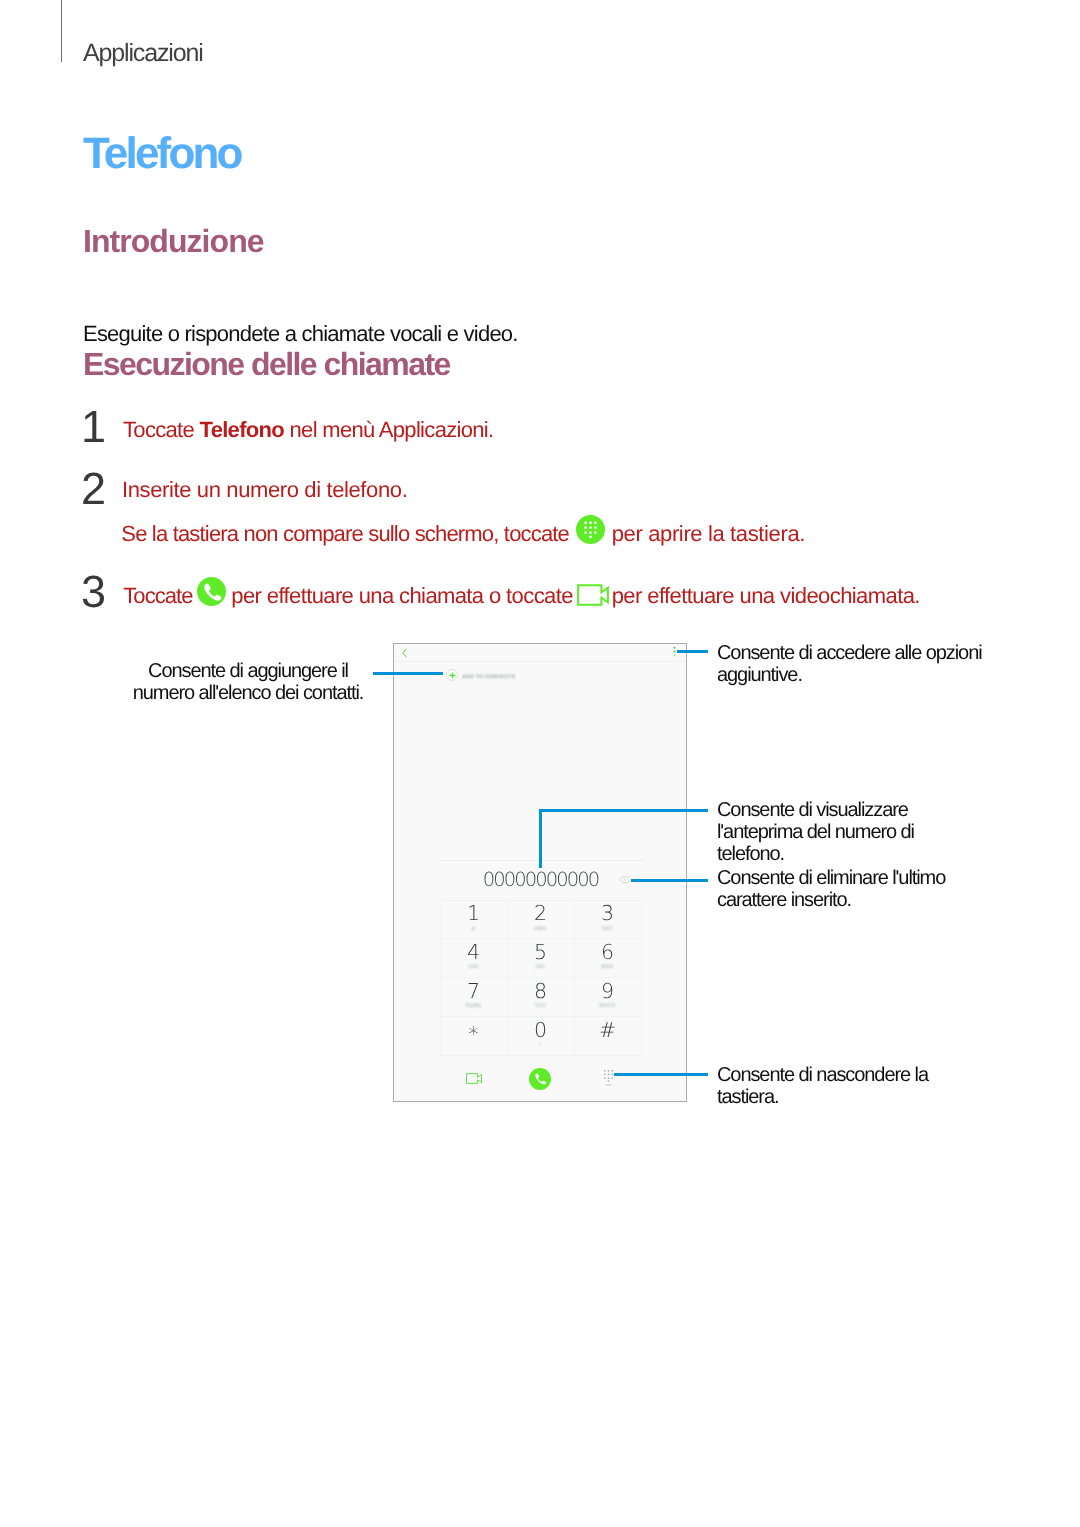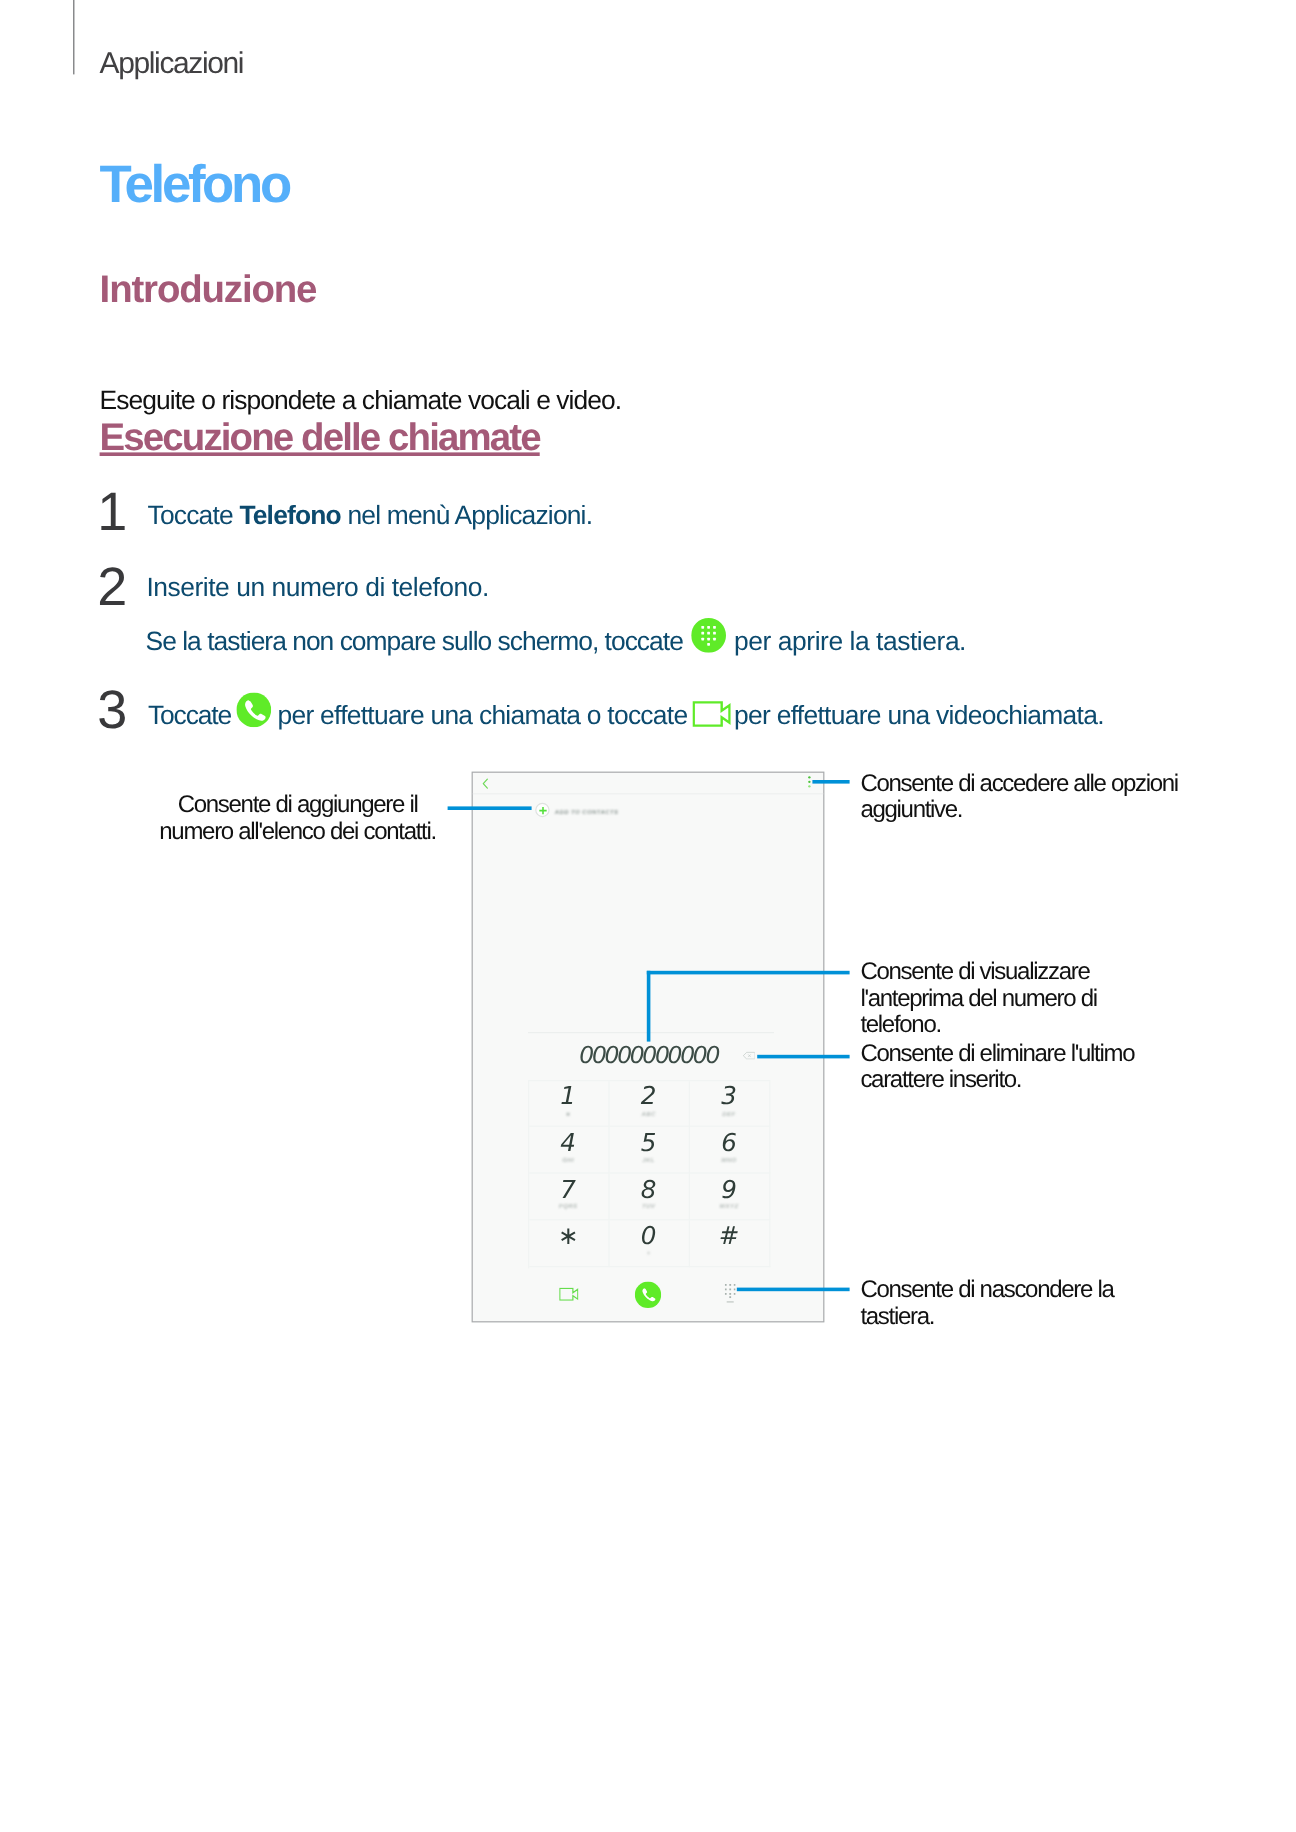--- a/index.html
+++ b/index.html
@@ -13,48 +13,48 @@
   #hdr-rule{position:absolute;left:61px;top:0;width:1px;height:62px;background:#6d6e71;}
   #hdr-text{position:absolute;left:83px;top:41px;font-size:25px;color:#414042;
             letter-spacing:-1.15px;line-height:1;white-space:nowrap;}
 
   
   #h1{position:absolute;left:83px;top:132px;font-size:44px;font-weight:bold;color:#55affa;
       letter-spacing:-2.8px;line-height:1;white-space:nowrap;}
   .h2{position:absolute;left:83px;font-size:32px;font-weight:bold;color:#a45a78;
       letter-spacing:-1.55px;line-height:1;white-space:nowrap;}
   #h2a{top:225px;letter-spacing:-0.95px;}
-  #h2b{top:348px;text-decoration:underline;}
+  #h2b{top:348px;}
 
   
   .para{position:absolute;font-size:22px;color:#111111;letter-spacing:-0.78px;
         line-height:1;white-space:nowrap;}
   #p1{left:83px;top:281px;margin-top:42px;}
 
   .stepnum{position:absolute;font-family:"Liberation Sans",sans-serif;font-size:45px;font-weight:normal;
            color:#39393b;line-height:1;letter-spacing:-2px;}
-  .steptxt{position:absolute;left:123px;font-size:22px;color:#0c4a6e;
+  .steptxt{position:absolute;left:123px;font-size:22px;color:#b91c1c;
            letter-spacing:-0.68px;line-height:1;white-space:nowrap;}
   .steptxt b{font-weight:bold;}
 
   
   .callout{position:absolute;font-size:20px;color:#111111;letter-spacing:-1.08px;
            line-height:22px;}
   .callout.r{text-align:center;}
 
   
   .lead{position:absolute;background:#0091d7;}
 
   
   #pgnum{position:absolute;left:0;top:1476px;width:1080px;text-align:center;
          font-size:23px;color:#414042;letter-spacing:-0.6px;}
 
   
   #phone{position:absolute;left:393px;top:643px;width:294px;height:459px;
-         border:1.4px solid #a9abad;background:#f8f9f8;box-sizing:border-box;font-style:italic;}
+         border:1.4px solid #a9abad;background:#f8f9f8;box-sizing:border-box;}
   #appbar{position:absolute;left:0;top:0;width:100%;height:18.4px;
           border-bottom:1px solid #eef0ef;box-sizing:border-box;}
   #addrow{position:absolute;left:0;top:18.4px;width:100%;height:26px;}
   #addcircle{position:absolute;left:52.2px;top:6.7px;width:12px;height:12px;border-radius:50%;
              border:0.8px solid #dfe2e0;box-sizing:border-box;background:#fdfefd;}
   #addlabel{position:absolute;left:68.3px;top:11.6px;font-size:4.9px;color:#8e9995;
             letter-spacing:0.42px;filter:blur(0.95px);font-weight:bold;line-height:8px;}
   #numline{position:absolute;left:45.5px;top:216.3px;width:205px;height:1px;background:#ecefee;}
   #number{position:absolute;left:45px;top:226px;width:205px;text-align:center;
           font-size:19.5px;color:#3c4c46;letter-spacing:-1.9px;line-height:20px;text-indent:-1.9px;

